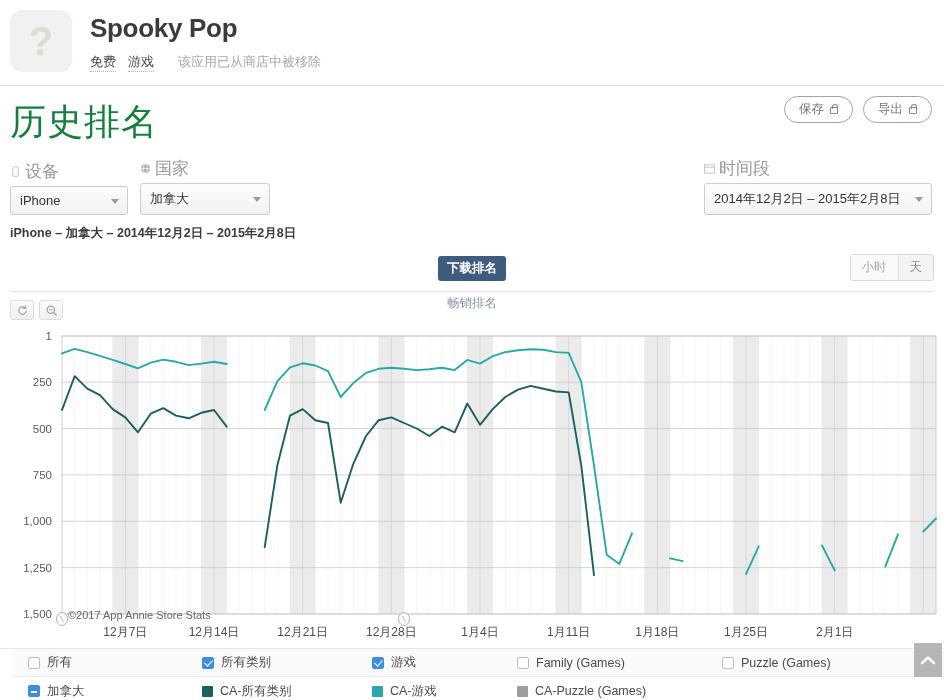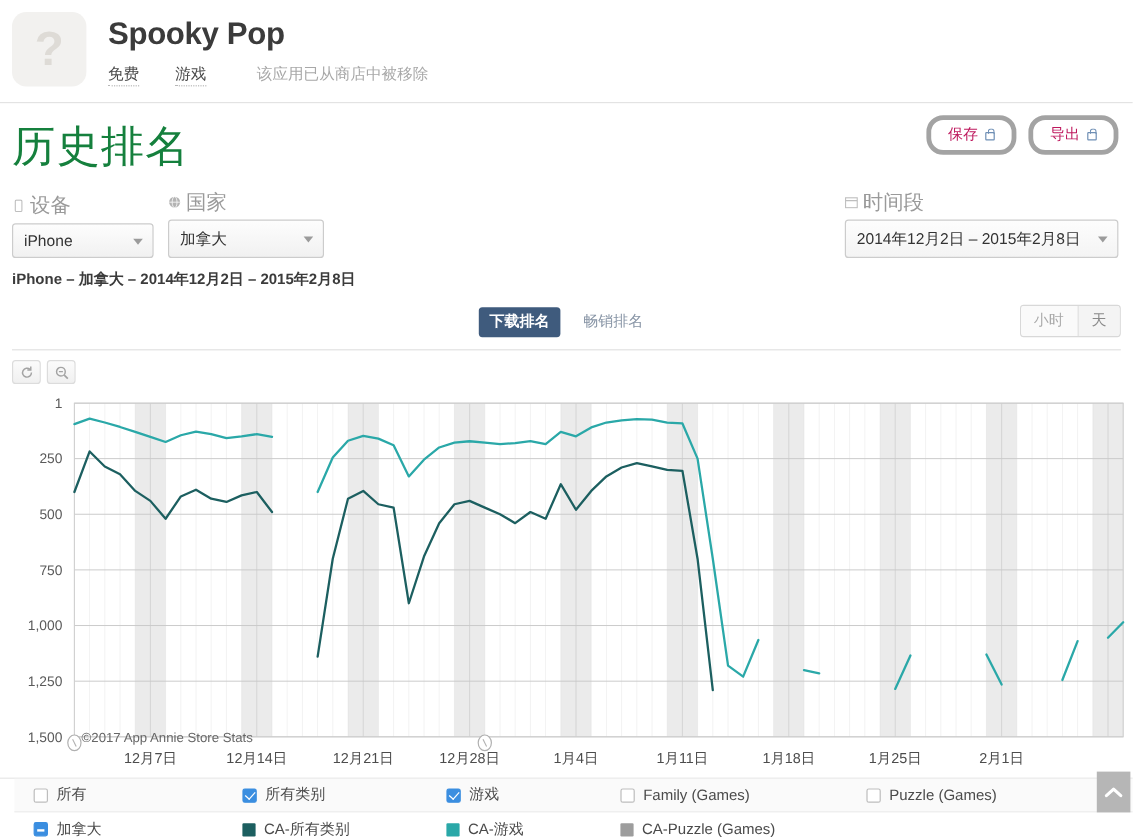--- a/index.html
+++ b/index.html
@@ -24,40 +24,40 @@
     background: #f2f1ef;
     display: flex; align-items: center; justify-content: center;
     font-size: 40px; font-weight: bold; color: #dedbd6;
     line-height: 1;
   }
   .app-meta { margin-left: 18px; padding-top: 4px; }
   .app-title {
     font-size: 26px; font-weight: bold; color: #3b3b3b;
     letter-spacing: -0.3px; line-height: 1.1;
   }
-  .app-sub { margin-top: 10px; display: flex; align-items: baseline; gap: 30px; }
+  .app-sub { margin-top: 10px; display: flex; align-items: baseline; gap: 12px; }
   .app-sub .lnk { font-size: 13px; color: #4a4a4a; text-decoration: none; border-bottom: 1px dotted #b7b7b7; }
   .app-sub .removed { font-size: 13px; color: #a8a8a8; margin-left: 12px; }
 
   
   .page-head {
     position: relative;
     padding: 12px 14px 0 10px;
   }
   .page-title {
     font-size: 36px; font-weight: normal; color: #15803d;
     letter-spacing: 1px;
   }
   .head-actions {
     position: absolute; right: 12px; top: 10px;
     display: flex; gap: 10px;
   }
   .pill-btn {
-    border: 4px solid #a3a3a3; border-radius: 14px;
-    background: #fff; color: #be185d;
+    border: 1px solid #a3a3a3; border-radius: 14px;
+    background: #fff; color: #737373;
     font-size: 12.5px; padding: 4px 14px;
     display: flex; align-items: center; gap: 6px;
     cursor: pointer; white-space: nowrap;
   }
   .lock {
     width: 8px; height: 7px; position: relative;
     border: 1.2px solid #6f8fb5; border-radius: 1px;
     margin-top: 2px;
   }
   .lock::before {
@@ -99,21 +99,21 @@
   }
 
   
   .tabrow {
     position: relative; margin: 14px 10px 0 10px;
     border-bottom: 1px solid #e1e1e1;
     height: 36px;
   }
   .tabs-center {
     position: absolute; left: 50%; transform: translateX(-50%);
-    display: flex; align-items: center; gap: 10px; top: 0;
+    display: flex; align-items: center; gap: 10px; top: 0; flex-direction: column;
   }
   .tab {
     font-size: 12.5px; padding: 4px 9px; border-radius: 3px;
     cursor: pointer; color: #8794a5;
   }
   .tab.active { background: #3f5b7d; color: #fff; font-weight: bold; }
   .seg {
     position: absolute; right: 0; top: -2px;
     display: flex; border: 1px solid #d8d8d8; border-radius: 3px; overflow: hidden;
   }

